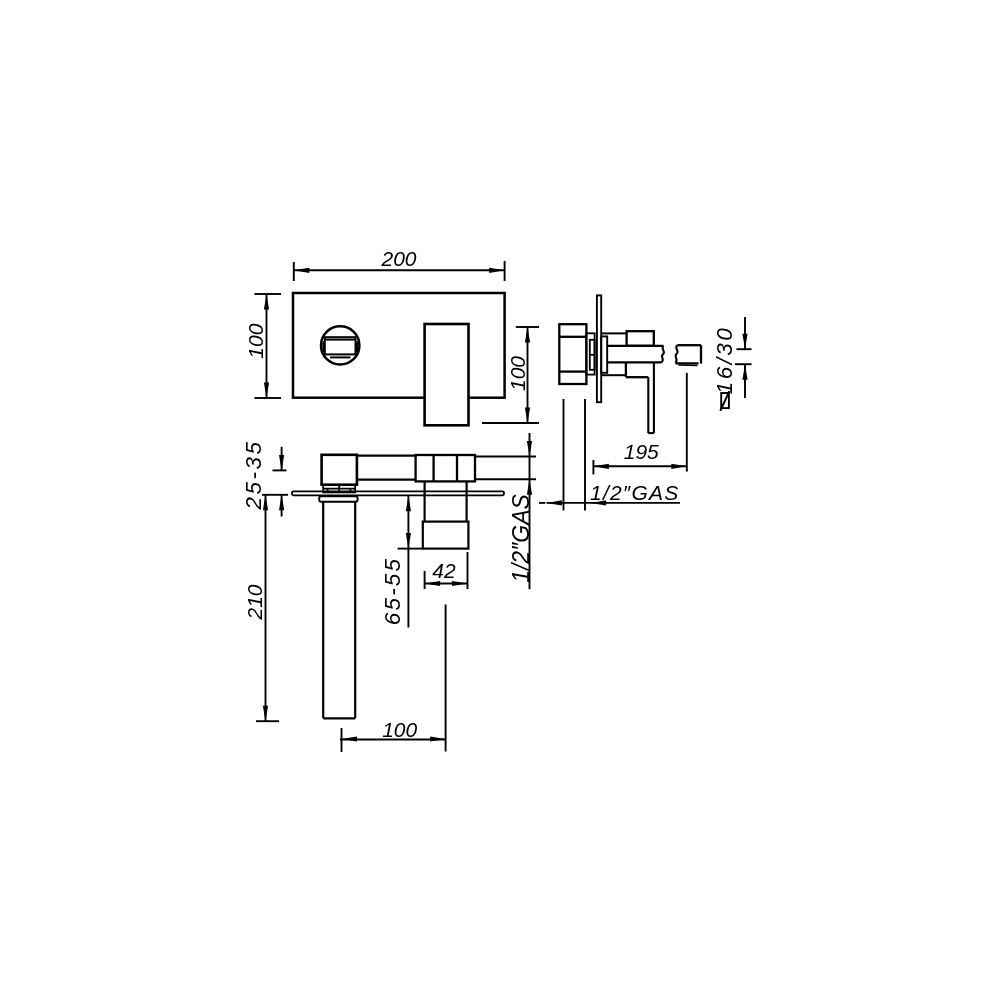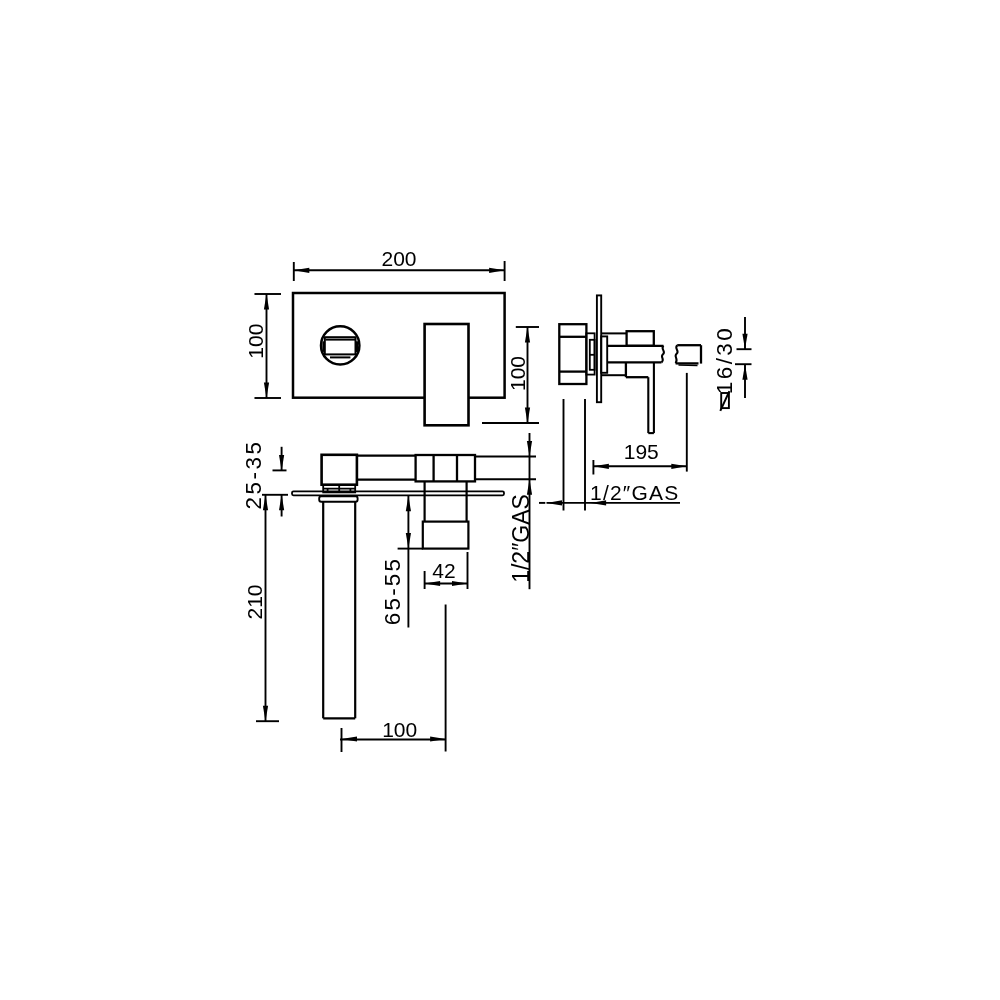--- a/index.html
+++ b/index.html
@@ -1,16 +1,16 @@
 <!DOCTYPE html>
 <html><head>
 <meta charset="utf-8">
 <style>
   html,body{margin:0;padding:0;background:#fff;}
-  .page{width:1000px;height:1000px;position:relative;background:#fff;}
+  .page{width:1000px;height:1000px;position:relative;background:#fff;font-style:italic;}
   text{font-family:"Liberation Sans",sans-serif;fill:#000;}
 </style>
 </head>
 <body>
 <div class="page">
 <svg width="1000" height="1000" viewBox="0 0 1000 1000">
 <g stroke="#000" fill="none" stroke-linecap="butt">
 
 <rect x="293" y="293" width="211.6" height="104.7" stroke-width="2.5"></rect>
 

